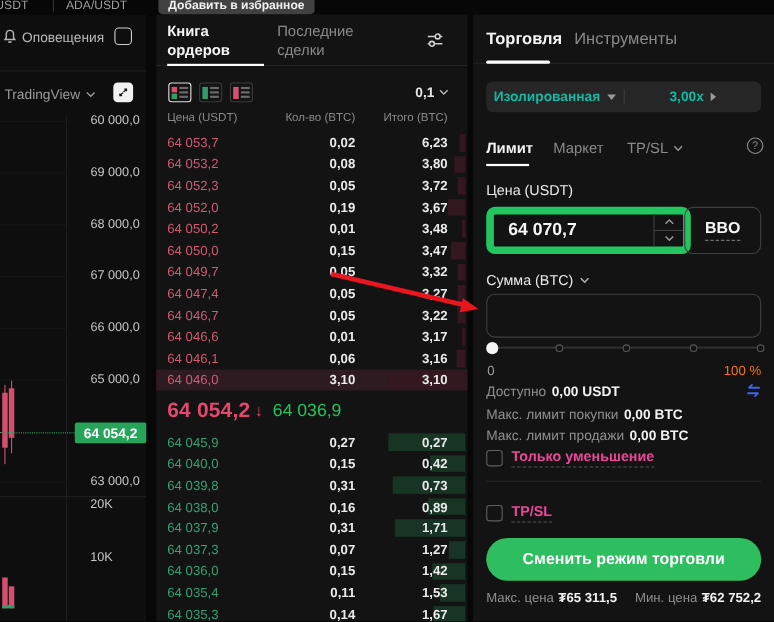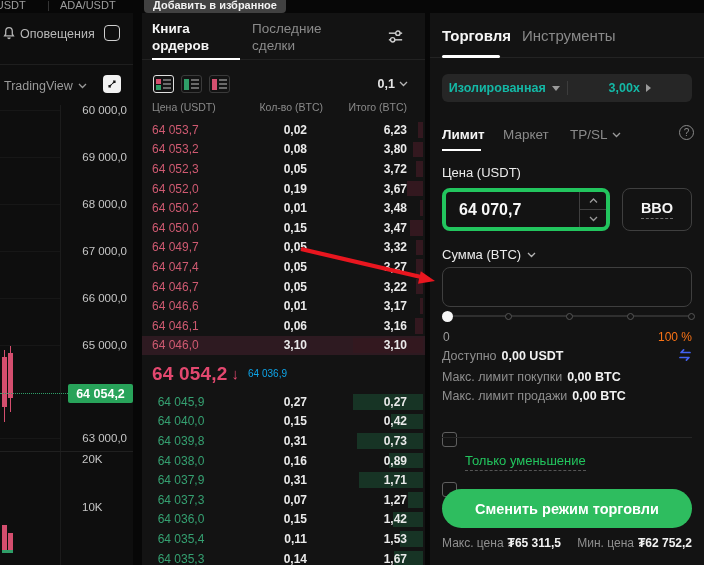--- a/index.html
+++ b/index.html
@@ -56,35 +56,35 @@
   .precision { position:absolute; right:17px; top:64px; display:flex; align-items:center; gap:4px;
     color:#e5e5e5; font-size:12.5px; font-weight:bold; }
   .ob-cols { position:absolute; left:0; top:88px; width:283px; display:flex; align-items:center;
     font-size:10.5px; color:#8a8a8a; padding-left:10px; padding-right:18px; }
   .ob-col-price { flex:1; text-align:left; }
   .ob-col-qty { width:81px; text-align:right; }
   .ob-col-total { width:84px; text-align:right; }
   #asks { position:absolute; left:0; top:107px; width:283px; }
   #bids { position:absolute; left:0; top:379px; width:283px; height:173px; overflow:hidden; }
   .ob-row { position:relative; height:19.6px; display:flex; align-items:center; font-size:12px;
-    padding-left:10px; padding-right:18px;gap:16px; }
+    padding-left:10px; padding-right:18px; }
   .ob-row-hl { background:#2e1a21; }
   .depth { position:absolute; right:2px; top:2px; bottom:2px; }
   .depth-ask { background:#33181f; }
   .depth-bid { background:#17352500; background:#173425; }
   .ob-price { flex:1; text-align:left; position:relative; }
   .t-ask { color:#cf5a71; }
-  .t-bid { color:#35a071;text-align:center; }
+  .t-bid { color:#35a071; }
   .ob-qty { width:81px; text-align:right; color:#eaeaea; font-weight:bold; position:relative; }
   .ob-total { width:84px; text-align:right; color:#eaeaea; font-weight:bold; position:relative; }
   .ob-mid { position:absolute; left:0; top:342px; width:283px; height:37px; display:flex;
     align-items:center; padding-left:10px; }
   .mid-price { font-size:19px; font-weight:bold; color:#e3486f; letter-spacing:.2px; }
   .mid-arrow { font-size:15px; font-weight:bold; color:#e3486f; margin-left:4px; }
-  .mid-mark { font-size:10px; color:#0ea5e9; margin-left:9px; }
+  .mid-mark { font-size:16px; color:#22c55e; margin-left:9px; }
 
   
   .tp-tabs { position:absolute; left:0; top:0; width:274px; height:45px; border-bottom:1px solid #232323; }
   .tp-tab-active { position:absolute; left:12px; top:14px; font-size:15px; font-weight:bold; color:#f5f5f5; }
   .tp-tab-underline { position:absolute; left:12px; top:42px; width:58px; height:2.5px; background:#fff; border-radius:2px; }
   .tp-tab-inactive { position:absolute; left:92px; top:14px; font-size:15px; color:#8a8a8a; }
   .margin-bar { position:absolute; left:12px; top:61px; width:250px; height:28px; background:#262626;
     border-radius:6px; display:flex; align-items:center; }
   .mb-half { flex:1; display:flex; align-items:center; justify-content:center; gap:6px;
     color:#14b8a6; font-size:12.5px; font-weight:bold; }
@@ -93,21 +93,21 @@
     border-top:5px solid #9a9a9a; }
   .caret-right { width:0; height:0; border-top:4px solid transparent; border-bottom:4px solid transparent;
     border-left:5px solid #9a9a9a; }
   .ot-limit { position:absolute; left:12px; top:114px; font-size:13.5px; font-weight:bold; color:#f5f5f5; }
   .ot-underline { position:absolute; left:12px; top:136px; width:39px; height:2px; background:#fff; }
   .ot-market { position:absolute; left:73px; top:114px; font-size:13.5px; color:#8a8a8a; }
   .ot-tpsl { position:absolute; left:140px; top:114px; font-size:13.5px; color:#8a8a8a; display:flex; align-items:center; gap:4px; }
   .help-icon { position:absolute; right:10px; top:112px; width:15px; height:15px; border:1px solid #8a8a8a;
     border-radius:50%; color:#8a8a8a; font-size:10px; display:flex; align-items:center; justify-content:center; }
   .fld-label { position:absolute; left:12px; font-size:13px; color:#ebebeb; display:flex; align-items:center; gap:6px; }
-  .price-input { position:absolute; left:12px; top:175px; width:168px; height:43px; border:4px solid #22c55e;
+  .price-input { position:absolute; left:12px; top:175px; width:186px; height:43px; border:7px solid #22c55e;
     border-radius:8px; display:flex; }
   .pi-value { flex:1; display:flex; align-items:center; padding-left:13px; color:#f7f7f7;
     font-size:16px; font-weight:bold; }
   .stepper { width:27px; border-left:1px solid #3f3f3f; display:flex; flex-direction:column; }
   .step-btn { flex:1; display:flex; align-items:center; justify-content:center; }
   .step-btn + .step-btn { border-top:1px solid #3f3f3f; }
   .bbo-btn { position:absolute; left:192px; top:175px; width:70px; height:43px; border:1px solid #3f3f3f;
     border-radius:8px; display:flex; align-items:center; justify-content:center; }
   .bbo-txt { color:#f5f5f5; font-size:14.5px; font-weight:bold; border-bottom:1px dashed #6f6f6f; padding-bottom:2px; }
   .amount-input { position:absolute; left:12px; top:254px; width:250px; height:40px;
@@ -117,21 +117,21 @@
     border:1.5px solid #565656; top:299.5px; }
   .slider-dot-active { position:absolute; width:11px; height:11px; border-radius:50%; background:#f5f5f5;
     top:297.5px; left:12px; }
   .sl-min { position:absolute; left:13px; top:317px; font-size:12px; color:#9c9c9c; }
   .sl-max { position:absolute; right:12px; top:317px; font-size:12px; color:#f97316; }
   .kv-row { position:absolute; left:12px; font-size:12.5px; color:#8f8f8f; display:flex; gap:5px; white-space:nowrap; }
   .kv-val { color:#f2f2f2; font-weight:bold; }
   .transfer-icon { position:absolute; right:10px; top:333px; }
   .chk-row { position:absolute; left:12px; display:flex; align-items:center; gap:8px; }
   .checkbox { width:15px; height:15px; border:1px solid #5f5f5f; border-radius:3px; background:transparent; }
-  .chk-label { color:#22c55e; font-size:13px; font-weight:normal; border-bottom:1px dashed #555; padding-bottom:2px;margin-top:46px; }
+  .chk-label { color:#ec4899; font-size:13px; font-weight:bold; border-bottom:1px dashed #555; padding-bottom:2px; }
   .tp-div { position:absolute; left:12px; top:424px; width:250px; height:1px; background:#262626; }
   .submit-btn { position:absolute; left:12px; top:476px; width:250px; height:39px; background:#2ebd5f;
     border:none; border-radius:20px; color:#fff; font-size:14.5px; font-weight:bold;
     font-family:"Liberation Sans","DejaVu Sans",sans-serif; display:flex; align-items:center; justify-content:center; }
   .bottom-row { position:absolute; left:12px; top:523px; width:250px; display:flex;
     justify-content:space-between; font-size:12px; color:#8f8f8f; white-space:nowrap; }
   .bottom-item { display:flex; gap:4px; }
 
   .annotation { position:absolute; left:0; top:0; width:704px; height:565px; z-index:40; pointer-events:none; }
 </style>

